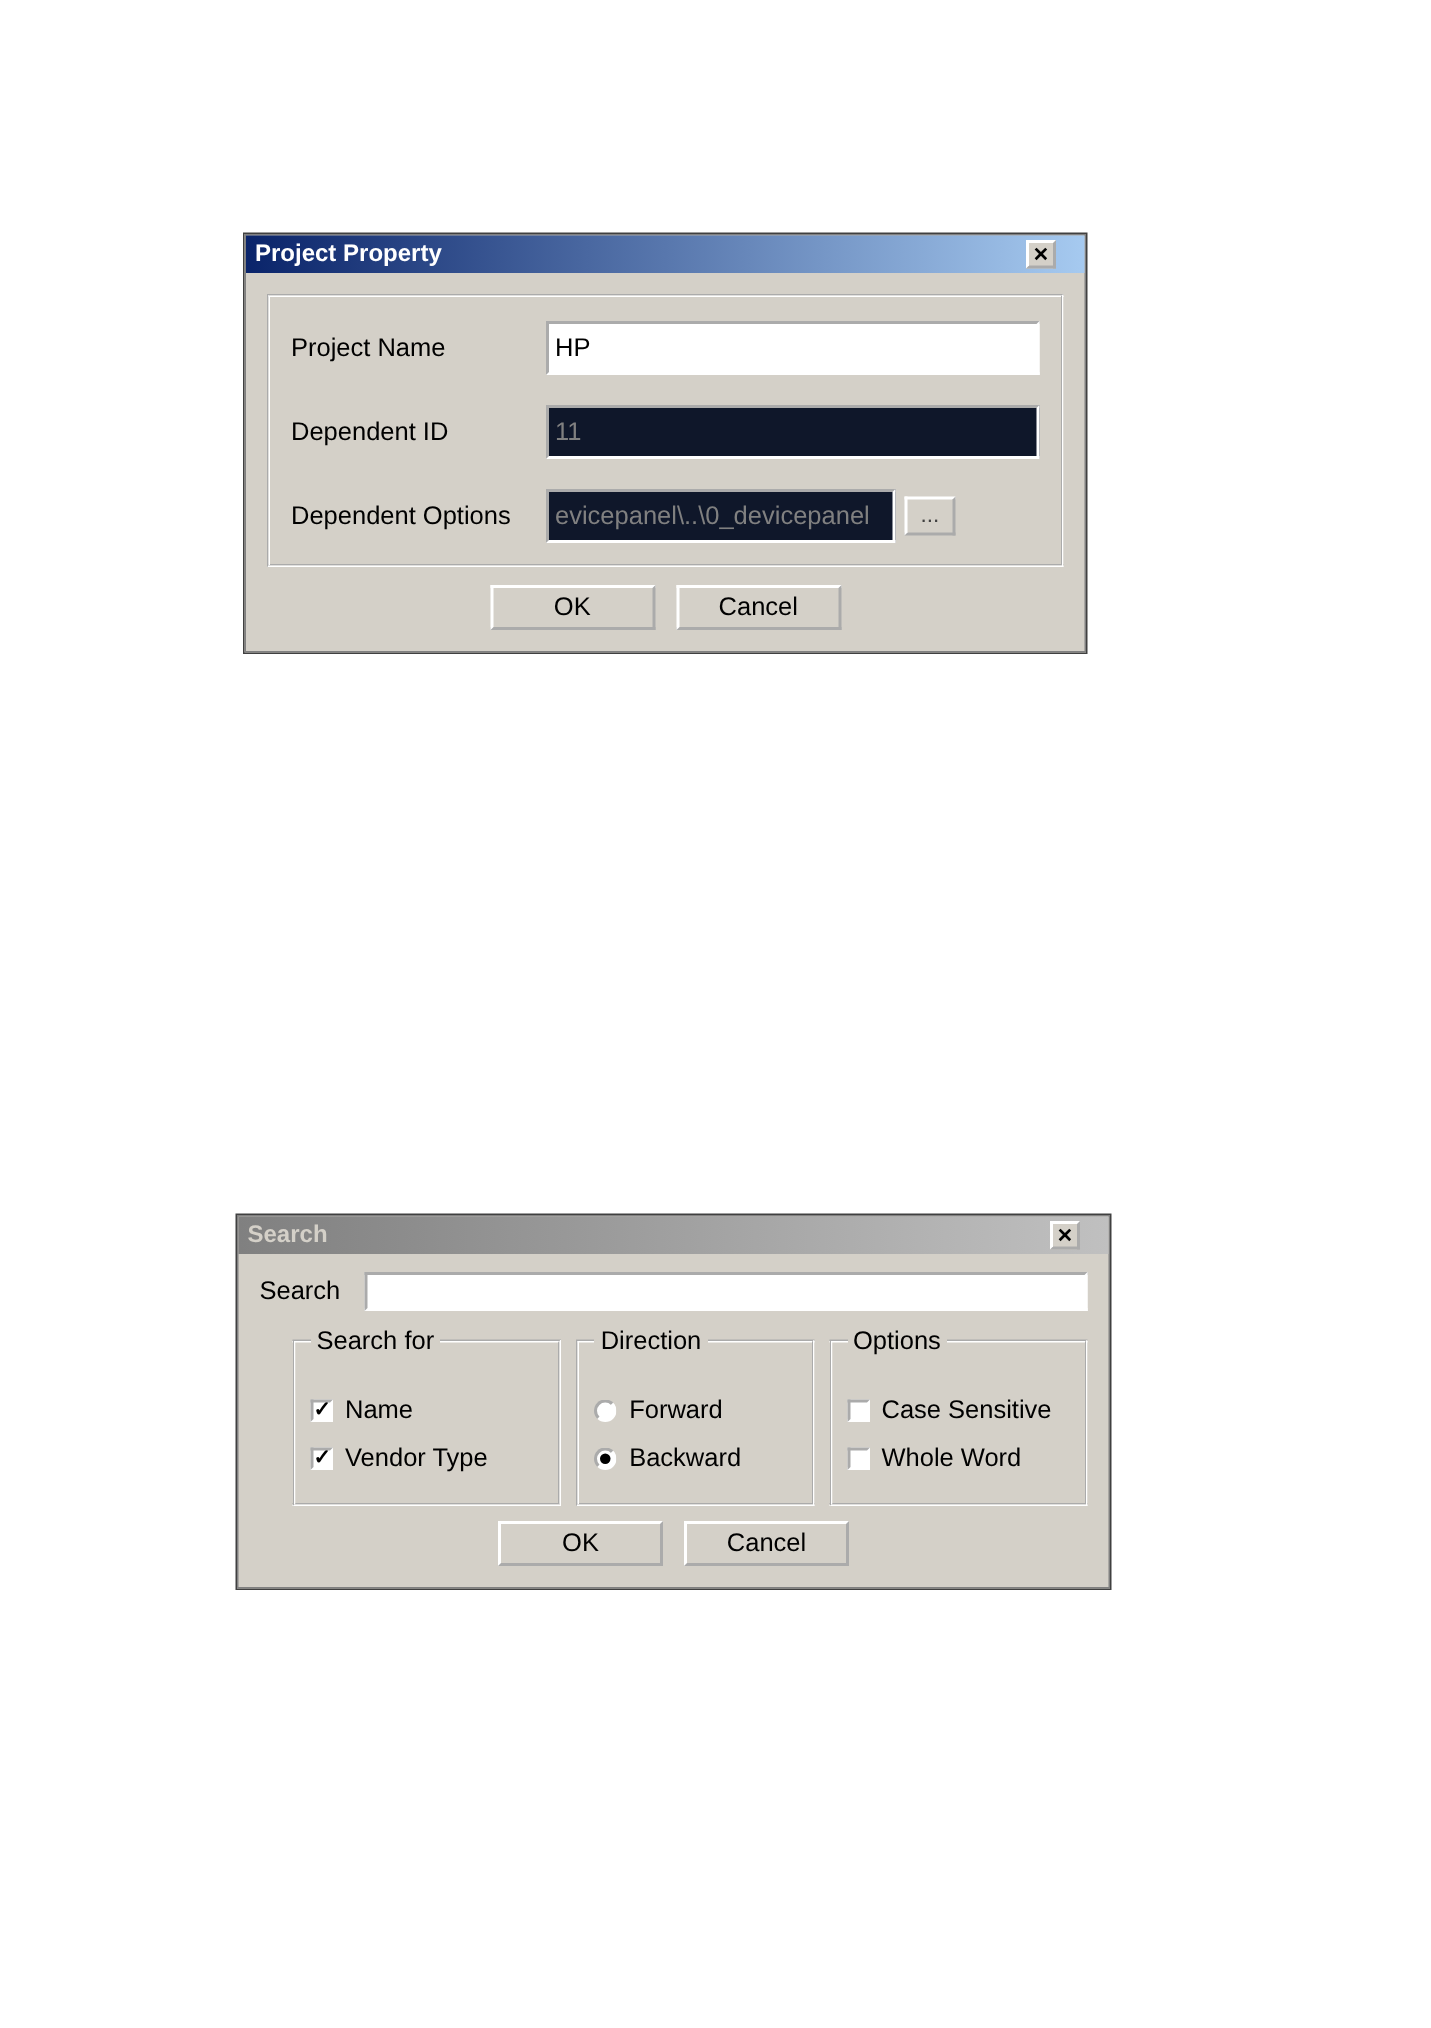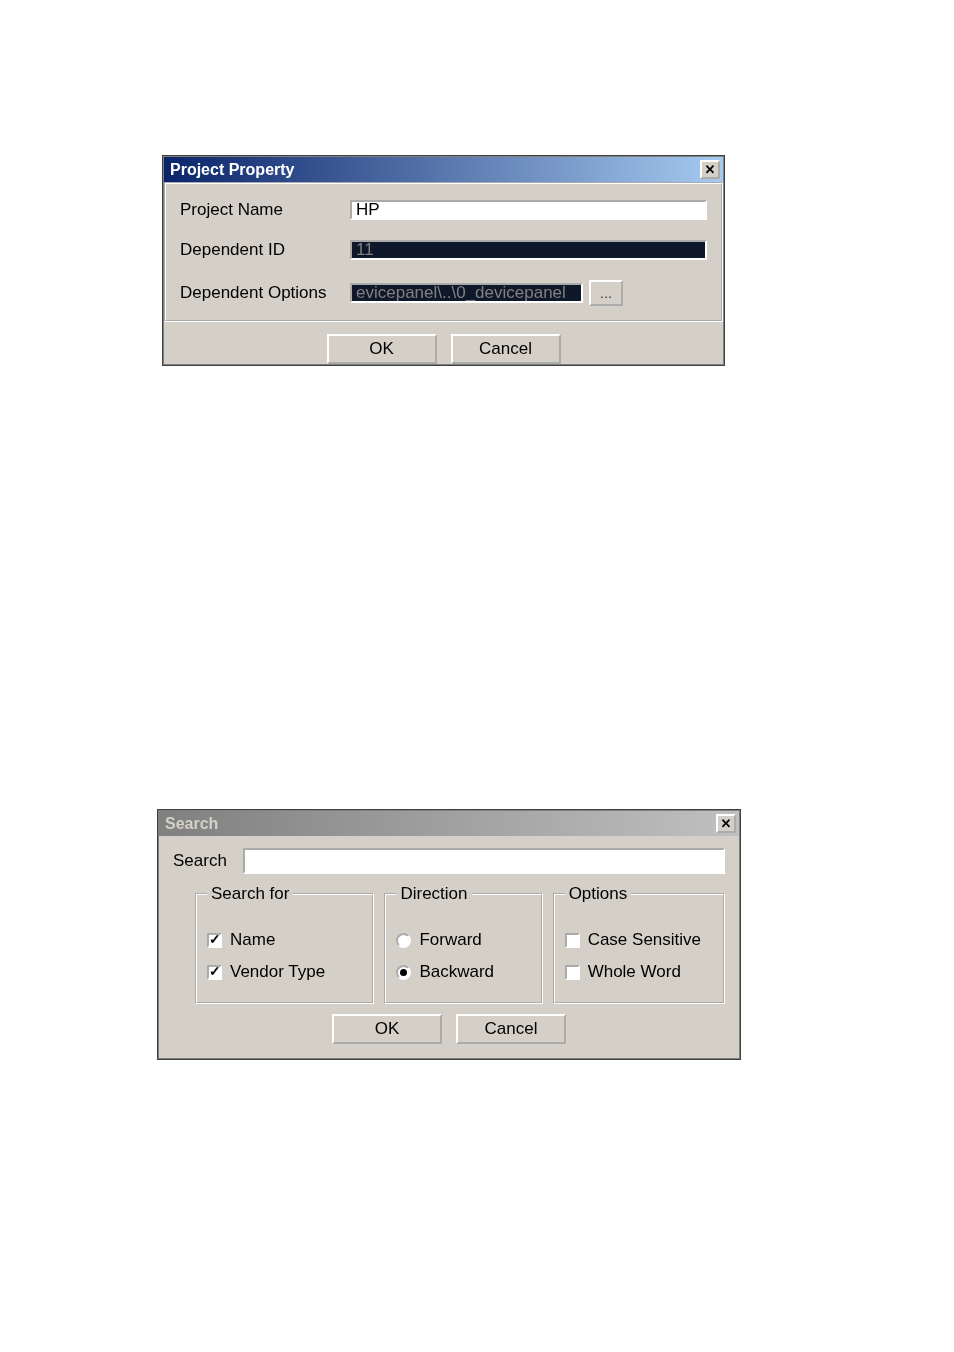--- a/index.html
+++ b/index.html
@@ -16,21 +16,21 @@
     position: absolute;
     border: 1px solid #808080;
     background: #d4d0c8;
     box-shadow: 0 0 0 1px #404040;
   }
   .titlebar {
     height: 25px;
     display: flex;
     align-items: center;
     justify-content: space-between;
-    padding: 0 3px 0 6px;
+    padding: 0 19px 0 6px;
     font-weight: bold;
     font-size: 16px;
     color: #fff;
   }
   .titlebar.active {
     background: linear-gradient(to right, #0a246a, #a6caf0);
   }
   .titlebar.inactive {
     background: linear-gradient(to right, #808080, #c0c0c0);
     color: #d4d0c8;
@@ -44,40 +44,41 @@
     align-items: center;
     justify-content: center;
     font-family: Arial;
     font-weight: bold;
     font-size: 13px;
     color: #000;
     line-height: 1;
     padding: 0;
   }
   .dialog-body {
+    padding: 14px;
   }
   .groupbox {
     border: 2px groove #fff;
     padding: 16px 14px 14px 14px;
     margin-bottom: 12px;
     position: relative;
   }
   .row {
     display: flex;
     align-items: center;
     margin-bottom: 20px;
   }
   .row:last-child { margin-bottom: 0; }
   .lbl {
     width: 170px;
     color: #000;
   }
   .txt {
     flex: 1;
-    height: 20px;
+    height: 36px;
     box-sizing: border-box;
     border: 2px inset #fff;
     background: #fff;
     font-family: inherit;
     font-size: 17px;
     padding: 0 4px;
   }
   .txt.disabled {
     color: #808080;
     background: #0f172a;

